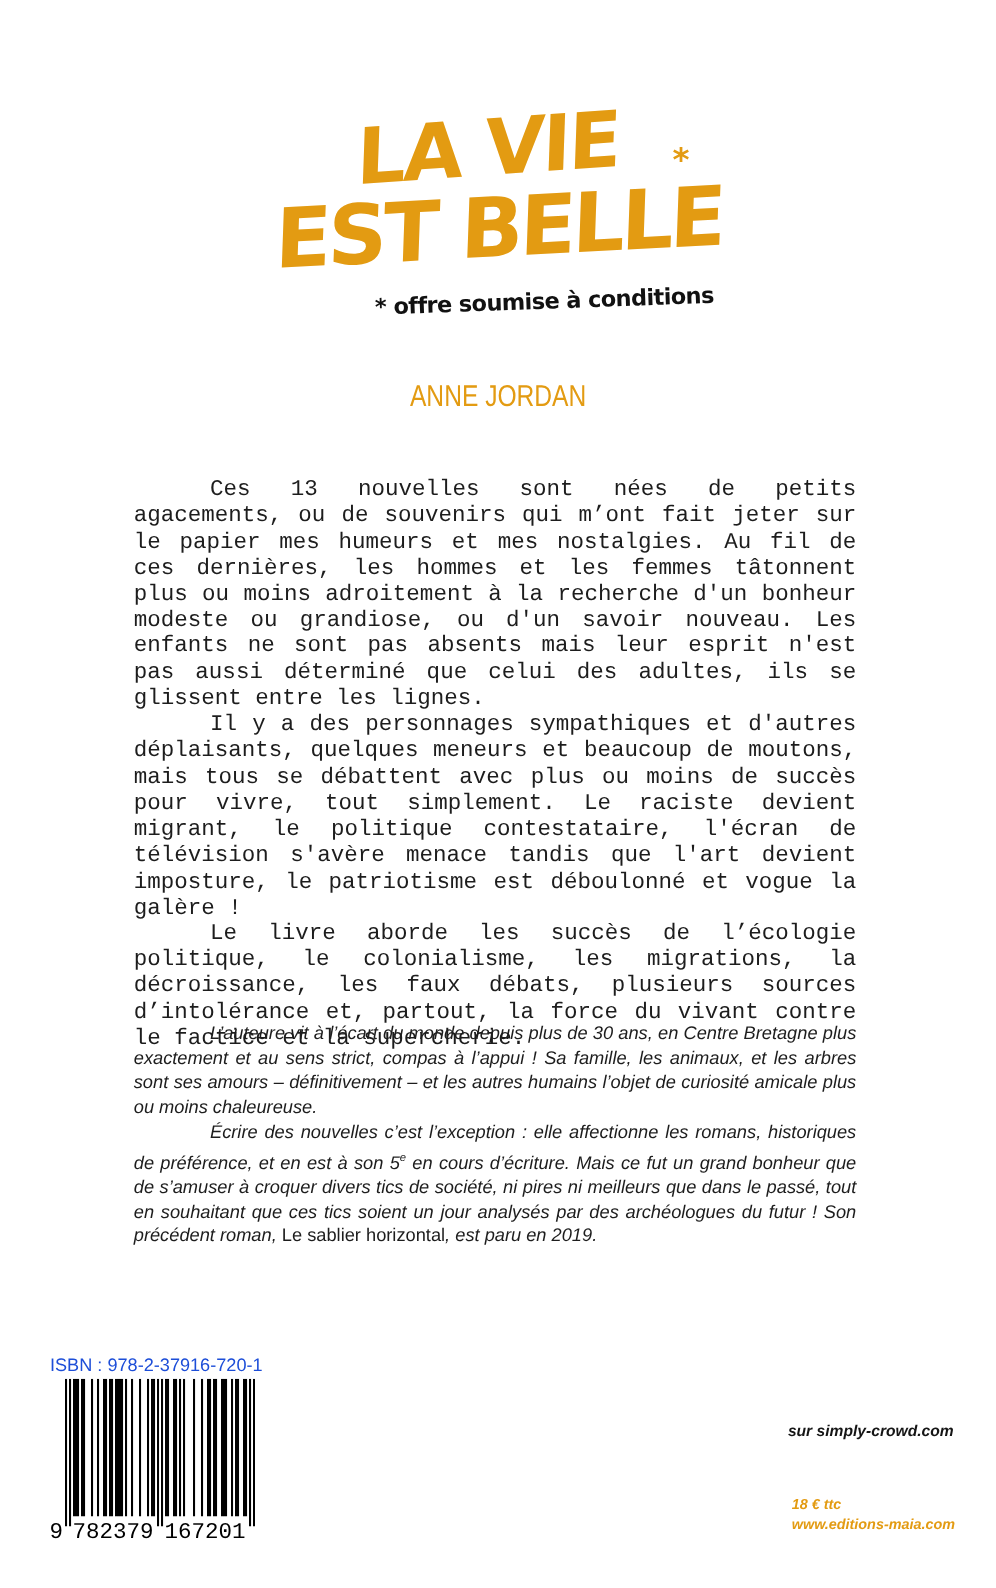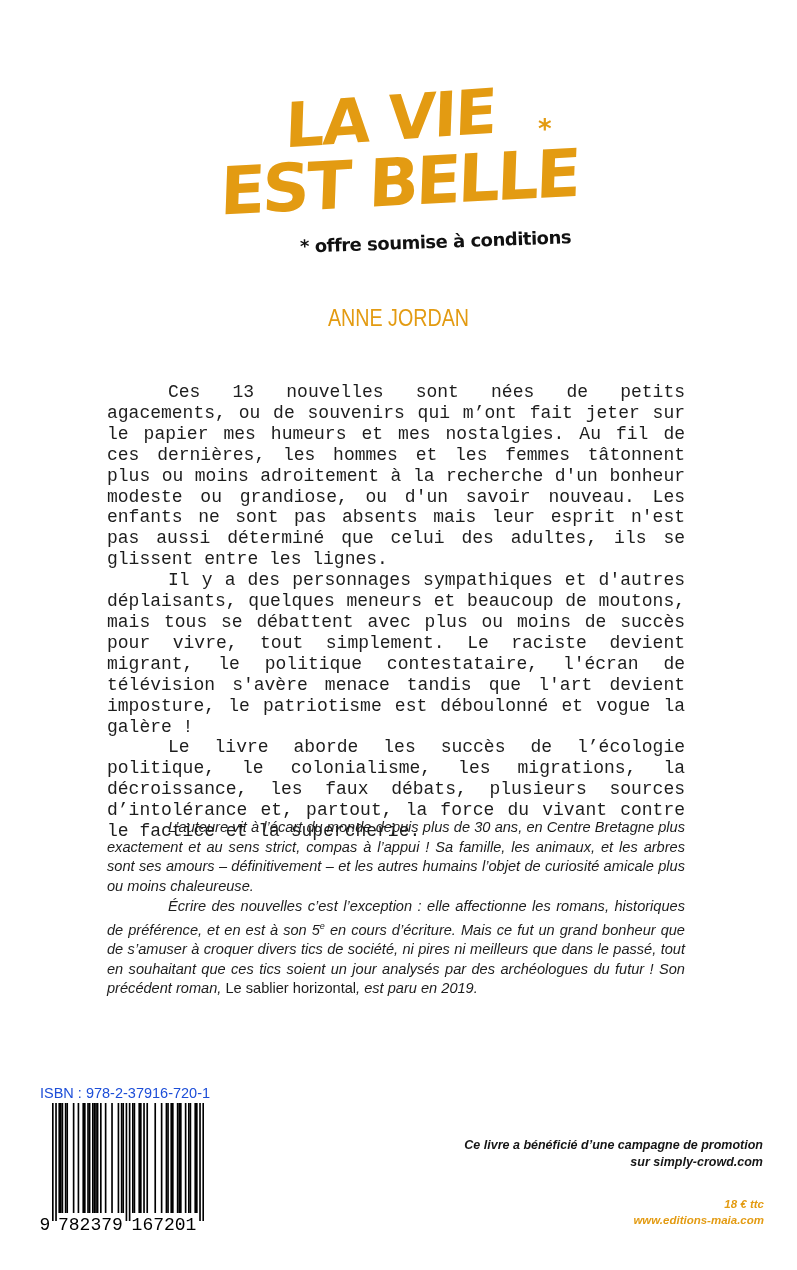--- a/index.html
+++ b/index.html
@@ -18,21 +18,21 @@
 
     .bio { position: absolute; left: 107px; top: 818px; width: 578px; font-family: "Liberation Sans", sans-serif; font-style: italic; font-size: 14.6px; line-height: 19.7px; text-align: justify; color: #1d1d1d; }
     .bio p { margin: 0; text-indent: 61px; }
     .bio .upright { font-style: normal; }
     .bio sup { font-size: 9px; }
 
     .isbn-label { position: absolute; left: 40px; top: 1085px; font-family: "Liberation Sans", sans-serif; font-size: 14.5px; color: #1d4ed8; white-space: nowrap; }
     .barcode { position: absolute; left: 40px; top: 1103px; width: 164px; height: 128px; }
 
     .promo { position: absolute; right: 34px; top: 1137px; text-align: right; font-family: "Liberation Sans", sans-serif; font-style: italic; font-weight: bold; font-size: 12.5px; line-height: 17px; color: #151515; }
-    .price { position: absolute; right: 33px; top: 1196px; text-align: right; font-family: "Liberation Sans", sans-serif; font-style: italic; font-weight: bold; font-size: 11.5px; line-height: 16px; color: #E39B12; }
+    .price { position: absolute; right: 33px; top: 1196px; text-align: left; font-family: "Liberation Sans", sans-serif; font-style: italic; font-weight: bold; font-size: 11.5px; line-height: 16px; color: #E39B12; }
   </style>
 </head>
 <body>
 
 <div class="title-block">
   <div class="title-line1">LA VIE</div>
   <div class="title-star">*</div>
   <div class="title-line2">EST BELLE</div>
   <div class="tagline">* offre soumise à conditions</div>
 </div>
@@ -98,20 +98,19 @@
     <rect x="154.4" y="0" width="1.6500000000000001" height="110" fill="#000"></rect>
     <rect x="156" y="0" width="1.6500000000000001" height="110" fill="#000"></rect>
     <rect x="159.20000000000002" y="0" width="1.6500000000000001" height="118" fill="#000"></rect>
     <rect x="162.4" y="0" width="1.6500000000000001" height="118" fill="#000"></rect>
     <text x="5" y="127" font-family="Liberation Mono, monospace" font-size="18" text-anchor="middle" fill="#000">9</text>
     <text x="50.400000000000006" y="127" font-family="Liberation Mono, monospace" font-size="18" text-anchor="middle" fill="#000">782379</text>
     <text x="124" y="127" font-family="Liberation Mono, monospace" font-size="18" text-anchor="middle" fill="#000">167201</text>
   </svg>
 
 <div class="promo">
-  <div>Ce livre a bénéficié d’une campagne de promotion</div>
   <div>sur simply-crowd.com</div>
 </div>
 
 <div class="price">
   <div>18 € ttc</div>
   <div>www.editions-maia.com</div>
 </div>
 
 </body></html>

